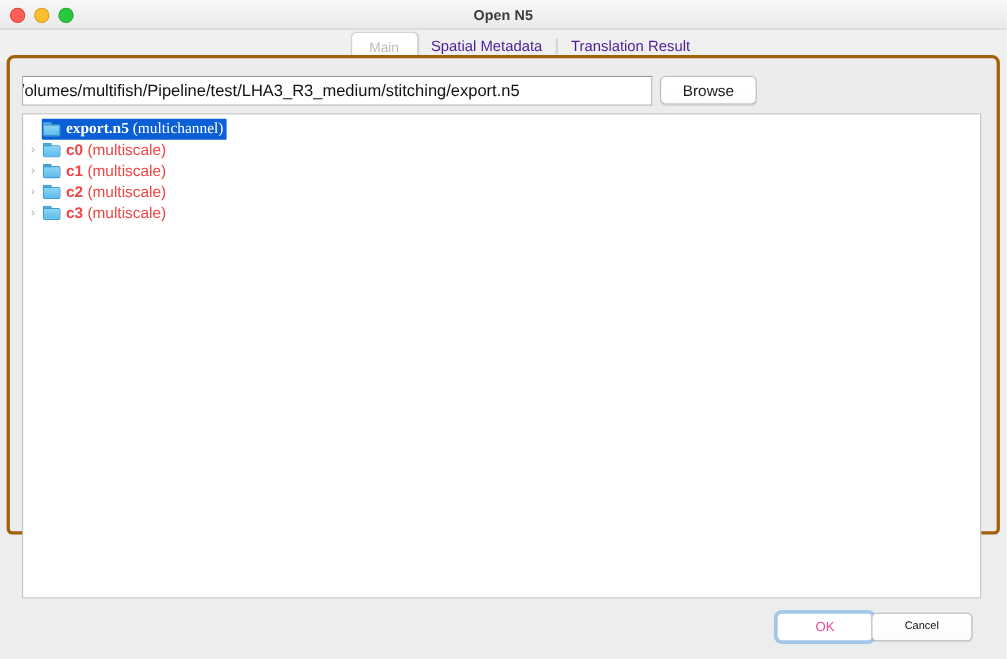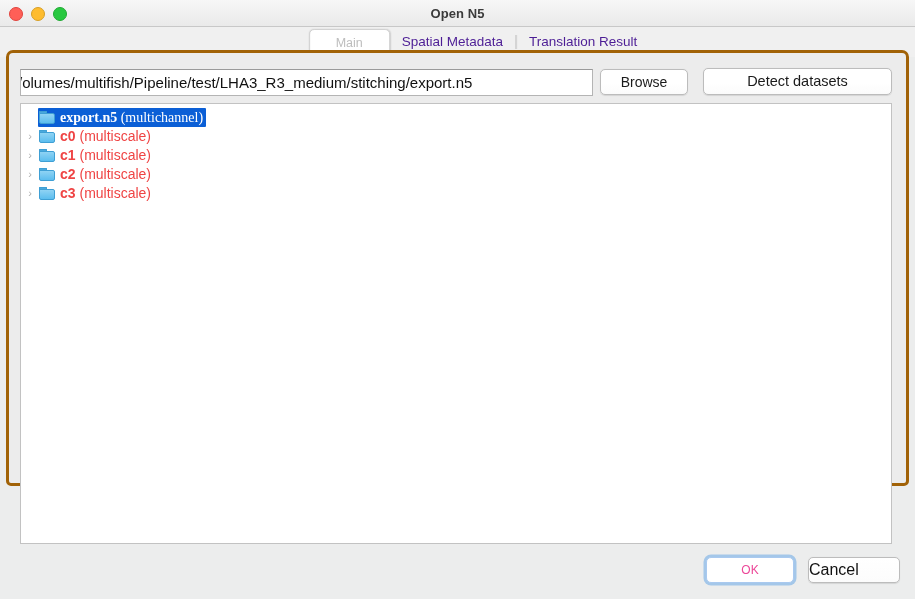--- a/index.html
+++ b/index.html
@@ -91,21 +91,21 @@
     white-space: nowrap;
     box-sizing: border-box;
     border-radius: 5px;
   }
   .tab.selected {
     background: #ffffff;
     color: #bdbdbd;
     border: 1px solid #d2d2d2;
     box-shadow: 0 0.5px 1.5px rgba(0,0,0,0.14);
     font-size: 12.5px;
-    padding: 0 26px;
+    padding: 0 16px;
     margin-left: 43px;
   }
   .tabsep {
     width: 1px;
     height: 14px;
     background: #d0d0d0;
     flex: none;
   }
 
   
@@ -279,31 +279,32 @@
     border: 1px solid #a9c9ef;
     border-radius: 5px;
     box-shadow: 0 0 0 2.5px rgba(106,168,230,0.55);
     font-size: 12px;
     color: #ec4899;
     text-align: center;
     box-sizing: border-box;
   }
   .btn-cancel {
     position: absolute;
-    right: 12px;
+    right: 28px;
     top: 4px;
     width: 92px;
     height: 26px;
     line-height: 24px;
     background: linear-gradient(to bottom, #ffffff 0%, #fcfcfc 100%);
     border: 1px solid #bcbcbc;
     border-radius: 5px;
     box-shadow: 0 0.5px 1px rgba(0,0,0,0.10);
-    font-size: 16px;
+    font-size: 10px;
     color: #111111;
+    text-align: center;
     box-sizing: border-box;
   }
 </style>
 </head>
 <body>
 
 <div class="window">
 
   <div class="titlebar">
     <div class="traffic">
@@ -324,21 +325,20 @@
     </div>
   </div>
 
   <div class="content">
 
     <div class="pathrow">
       <div class="path-field" title="n5 root path">
         <span class="path-inner">/olumes/multifish/Pipeline/test/LHA3_R3_medium/stitching/export.n5</span>
       </div>
       <div class="btn btn-browse">Browse</div>
-      <div class="btn btn-detect">Detect datasets</div>
     </div>
 
     <div class="treepanel">
       <div class="tree">
 
         <div class="tnode selected">
           <span class="twist empty">›</span>
           <span class="node-row sel">
             <span class="folder">
               <span class="ftab"></span>

